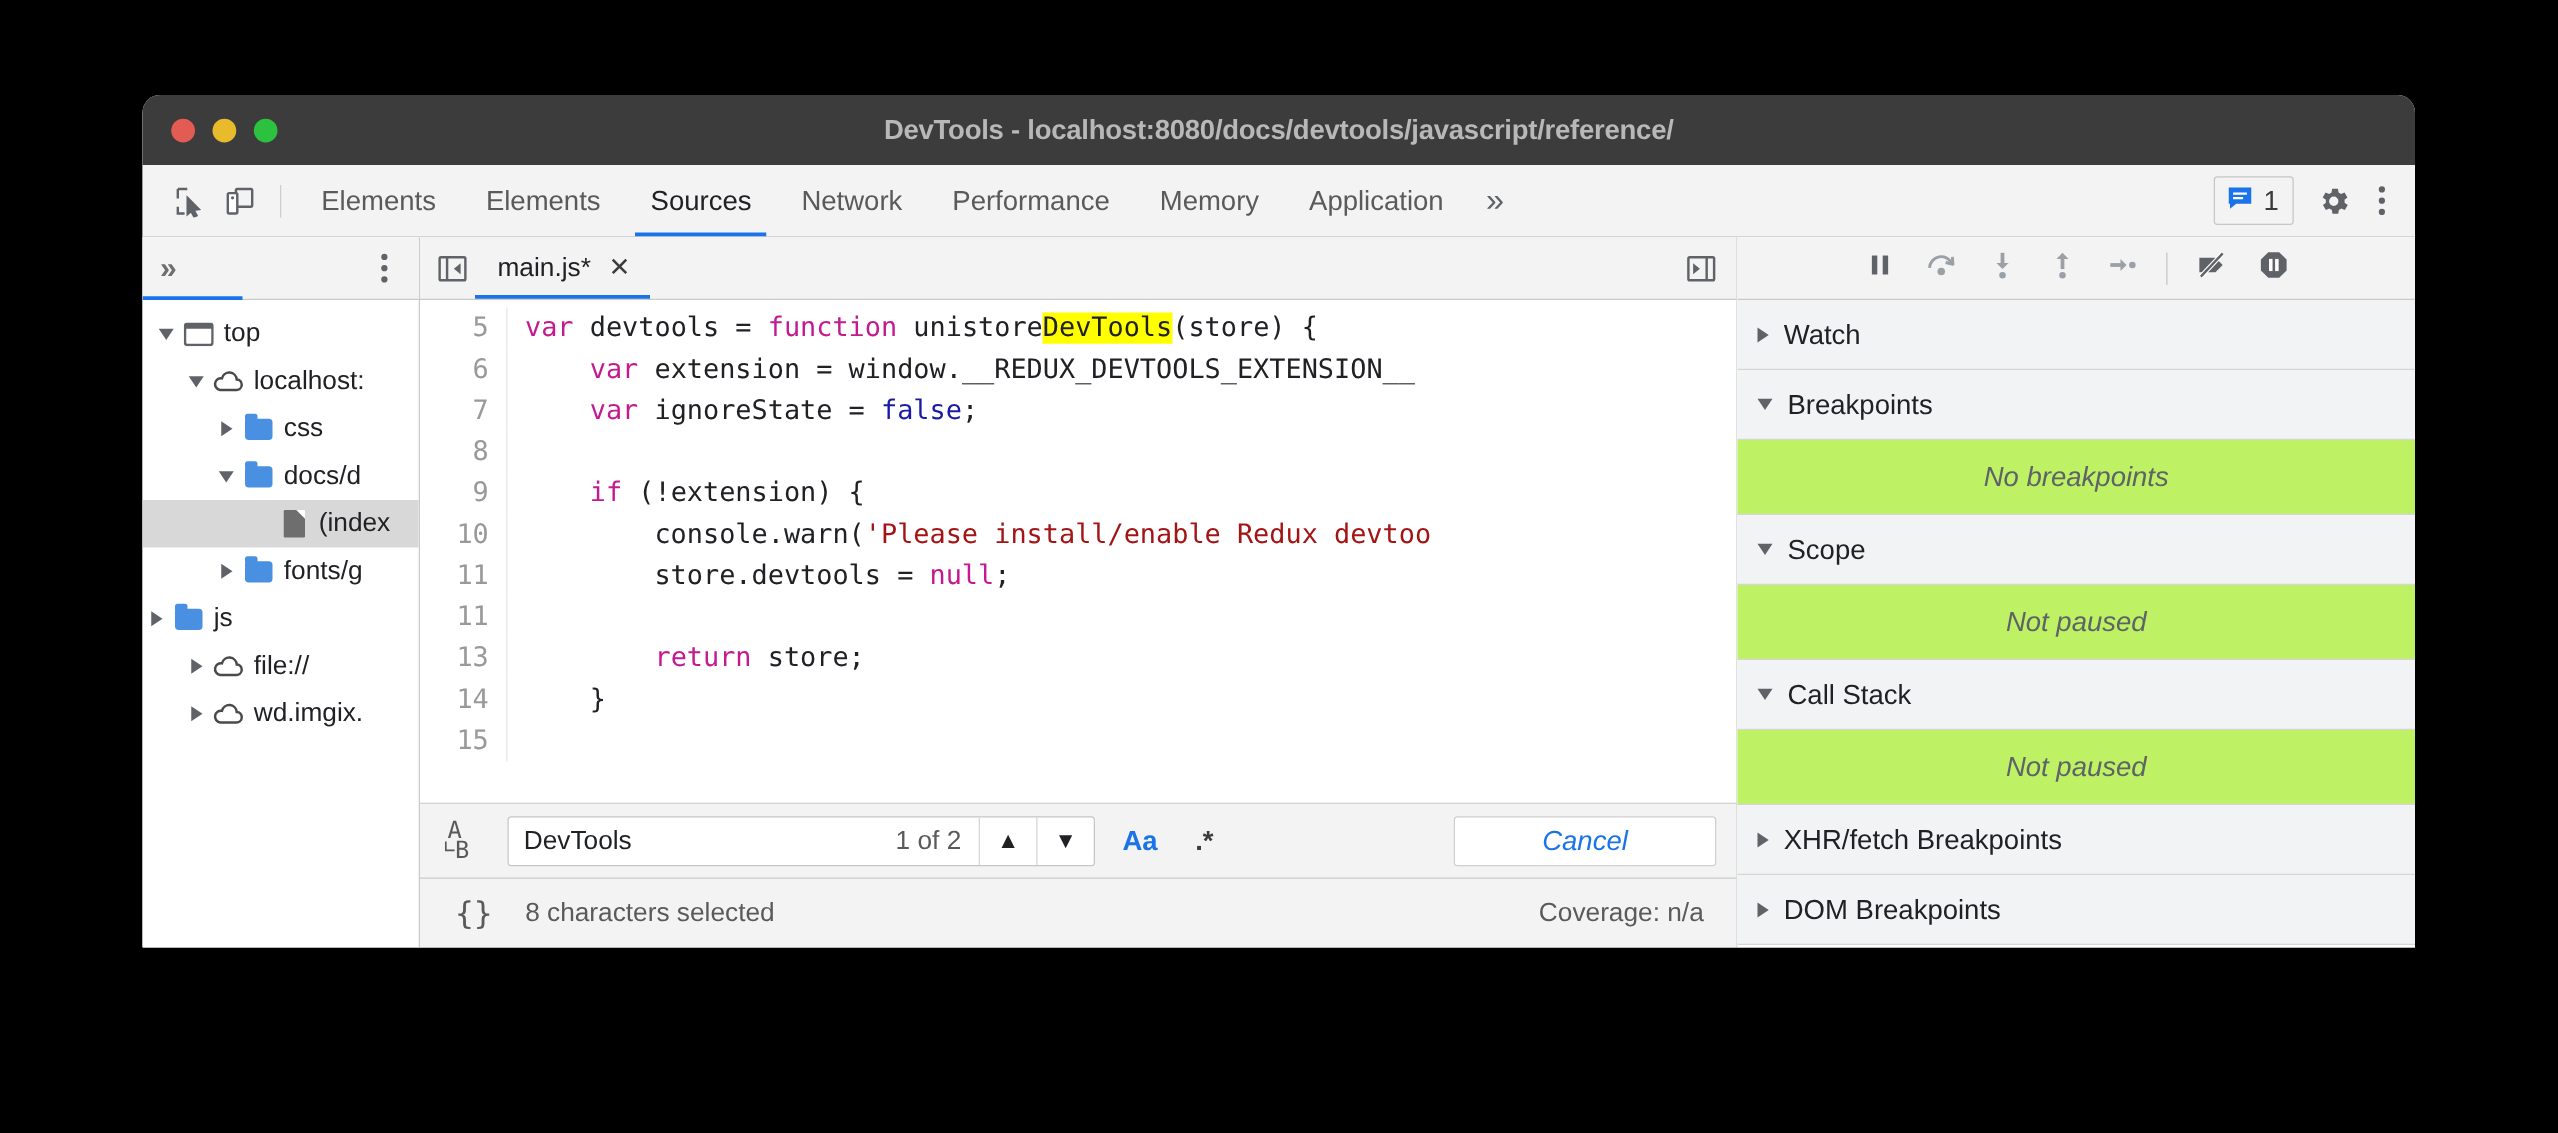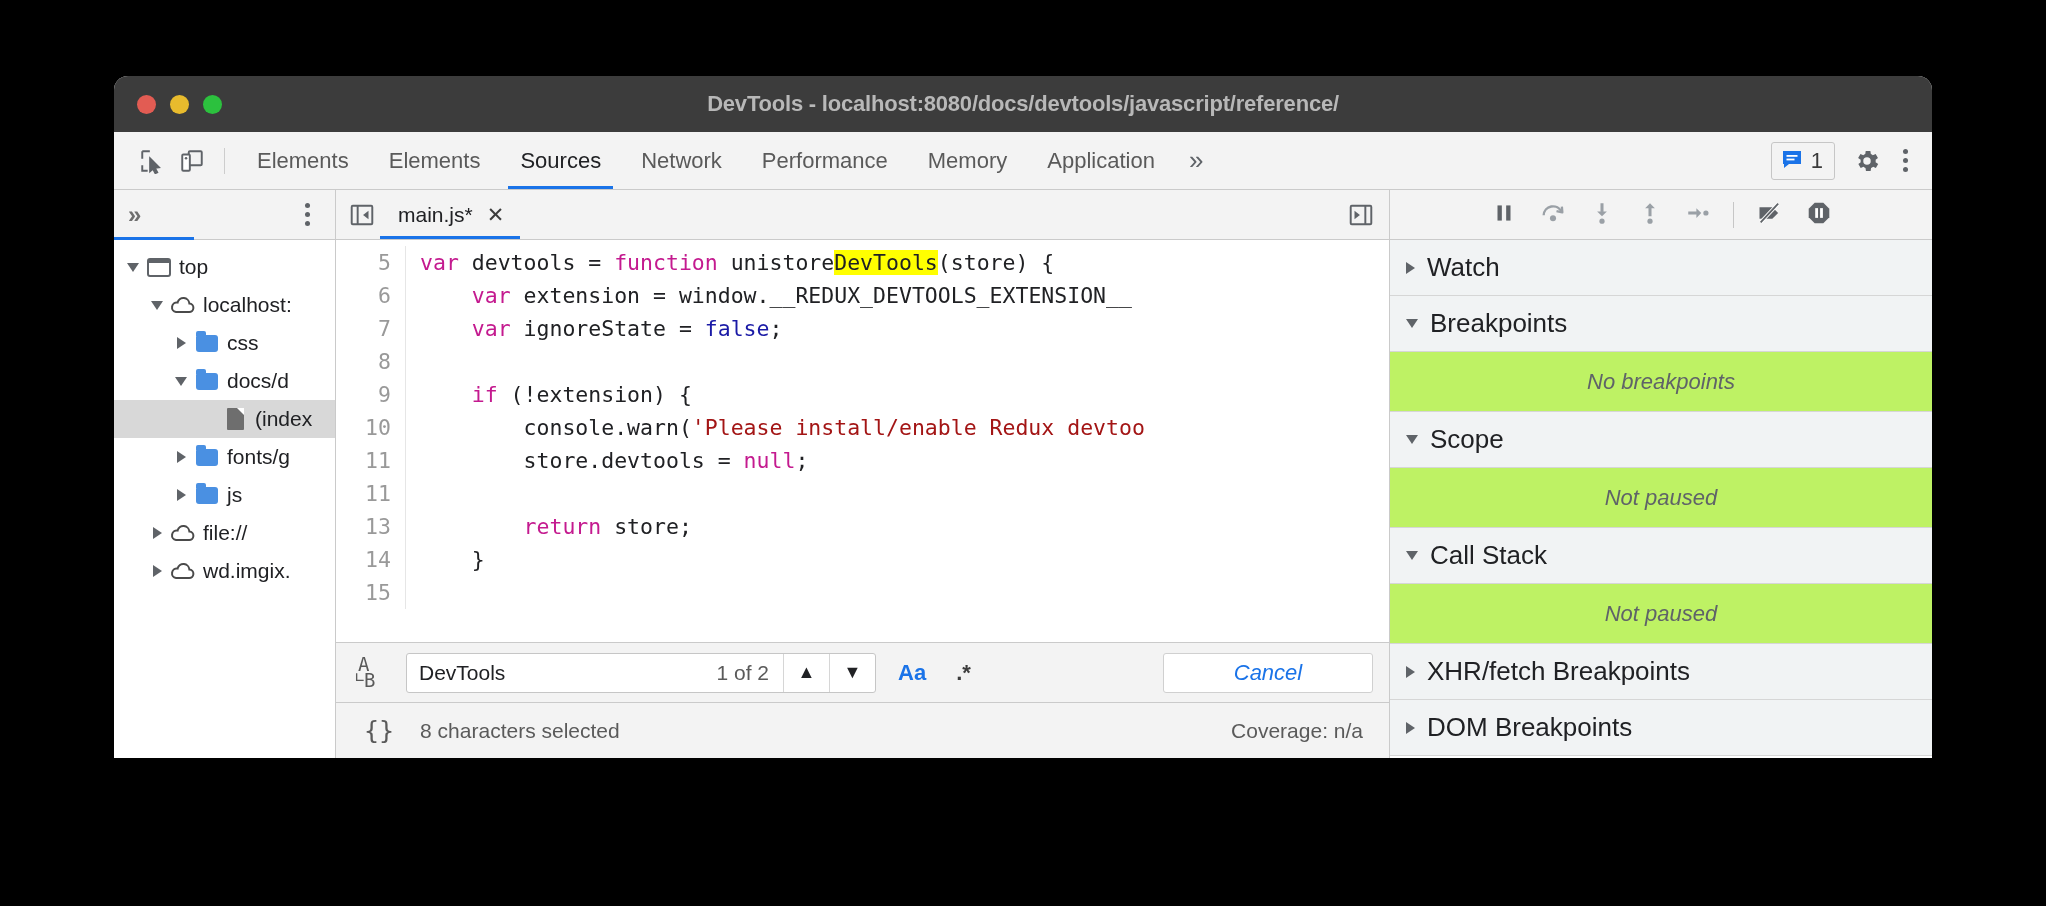--- a/index.html
+++ b/index.html
@@ -363,21 +363,21 @@
     padding: 0 12px;
   }
   .dbg-sep { width: 1px; height: 26px; background: #c6c6c6; }
   .sect-header {
     height: 56px; flex: 0 0 56px;
     background: #f1f3f4;
     border-bottom: 1px solid #d6d6d6;
     display: flex; align-items: center;
     padding-left: 16px;
     gap: 12px;
-    font-size: 26px;
+    font-size: 22px;
     color: #202124;
   }
   .sect-body {
     height: 60px; flex: 0 0 60px;
     background: #bef264;
     border-bottom: 1px solid #d6d6d6;
     display: flex; align-items: center;
     justify-content: center;
     font-size: 22px;
     font-style: italic;
@@ -547,21 +547,21 @@
         <div class="trow" style="padding-left:56px">
           <span class="tw">
               <span class="tri closed"></span>
             </span>
           <span class="ticon">
               <span class="folder"></span>
             </span>
           <span class="tlabel">fonts/g</span>
         </div>
 
-        <div class="trow" style="padding-left:56px">
+        <div class="trow" style="">
           <span class="tw">
               <span class="tri closed"></span>
             </span>
           <span class="ticon">
               <span class="folder"></span>
             </span>
           <span class="tlabel">js</span>
         </div>
 
         <div class="trow" style="padding-left:32px">

